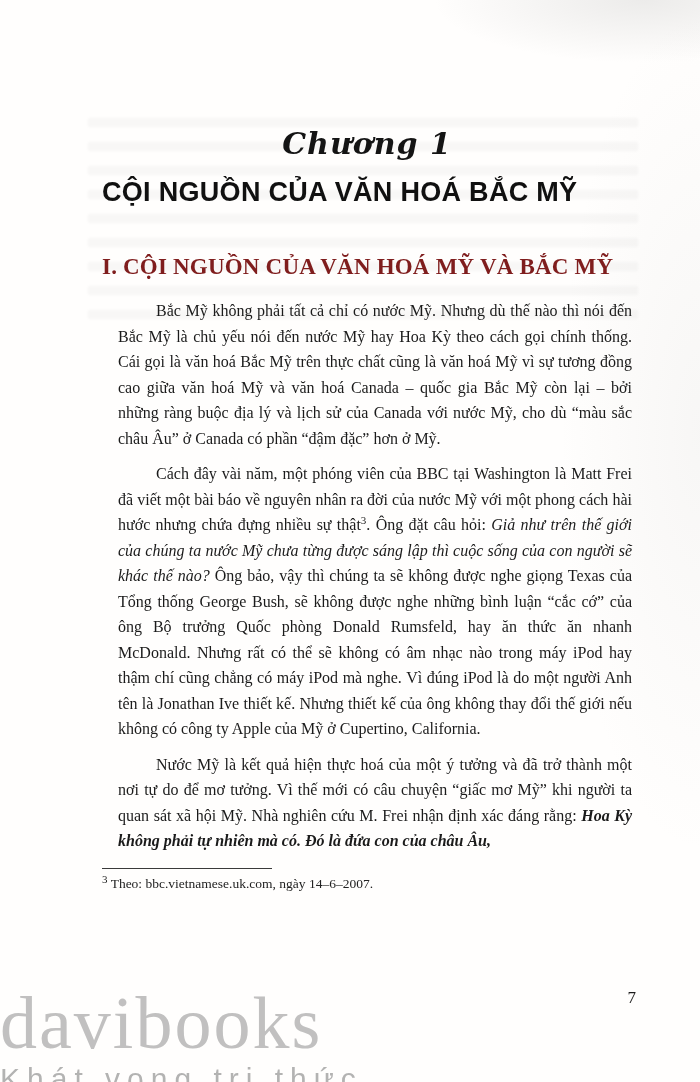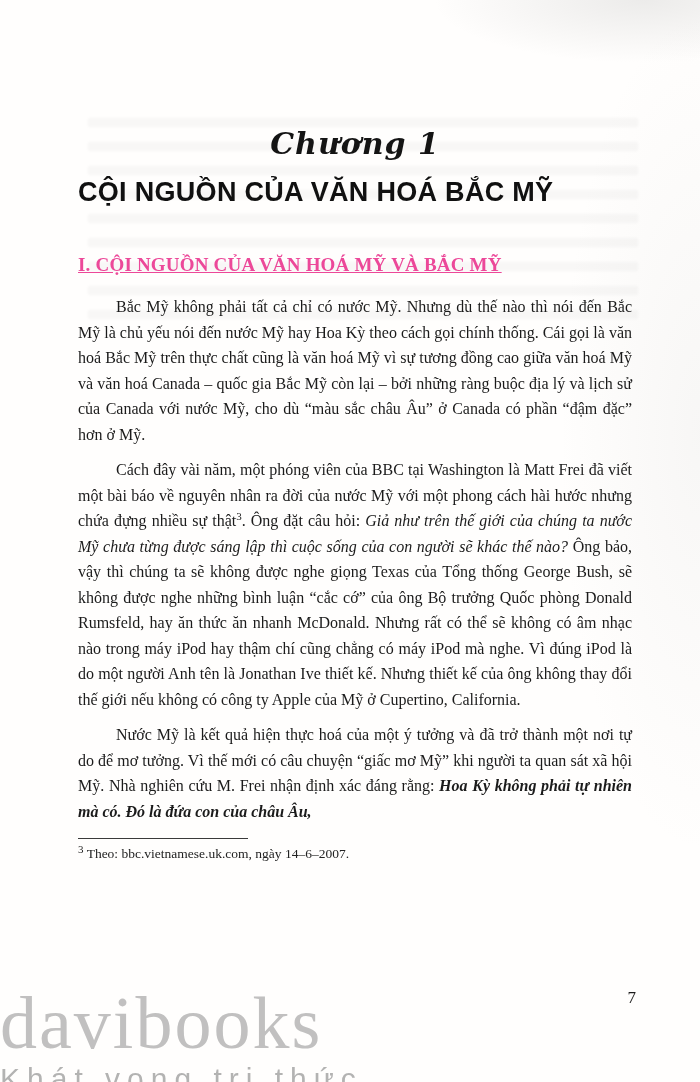--- a/index.html
+++ b/index.html
@@ -22,21 +22,21 @@
     position: absolute; left: 88px; right: 62px; top: 118px; height: 215px;
     background: repeating-linear-gradient(
       to bottom,
       rgba(110,110,110,0.09) 0 9px,
       rgba(255,255,255,0) 9px 24px);
     filter: blur(1.2px);
     opacity: 0.55;
   }
   .page {
     position: absolute; inset: 0;
-    padding: 126px 68px 0 78px;
+    padding: 126px 68px 0 102px;
     box-sizing: border-box;
   }
   .chapter {
     text-align: center;
     font-family: "DejaVu Serif", serif;
     font-style: italic;
     font-weight: bold;
     font-size: 30px;
     letter-spacing: 1px;
     margin: 0 0 16px 0;
@@ -45,39 +45,38 @@
   .title {
     text-align: left;
     font-family: "Liberation Sans", sans-serif;
     font-weight: bold;
     font-size: 27px;
     letter-spacing: 0.3px;
     margin: 0 0 46px 0;
     color: #101010;
   }
   .section {
-    font-size: 19px;
+    font-size: 23px;
     font-weight: bold;
     letter-spacing: 0.2px;
     margin: 0 0 18px 0;
-    color: #ec4899;
-    text-decoration: underline;
+    color: #7f1d1d;
   }
   .subsection {
     font-size: 18px;
     font-weight: bold;
     margin: 0 0 14px 0;
     color: #151515;
   }
   .para {
     font-size: 16px;
     line-height: 25.5px;
     text-align: justify;
     text-indent: 38px;
-    margin: 0 0 10px 0;
+    margin: 0 0 10px 16px;
     font-family: Liberation Serif, serif;
   }
   .ital { font-style: italic; }
   .ital-bold { font-style: italic; font-weight: bold; }
   sup.fn-ref {
     font-size: 11px;
     line-height: 0;
     vertical-align: super;
   }
   .footnote-block { margin-top: 14px; }

